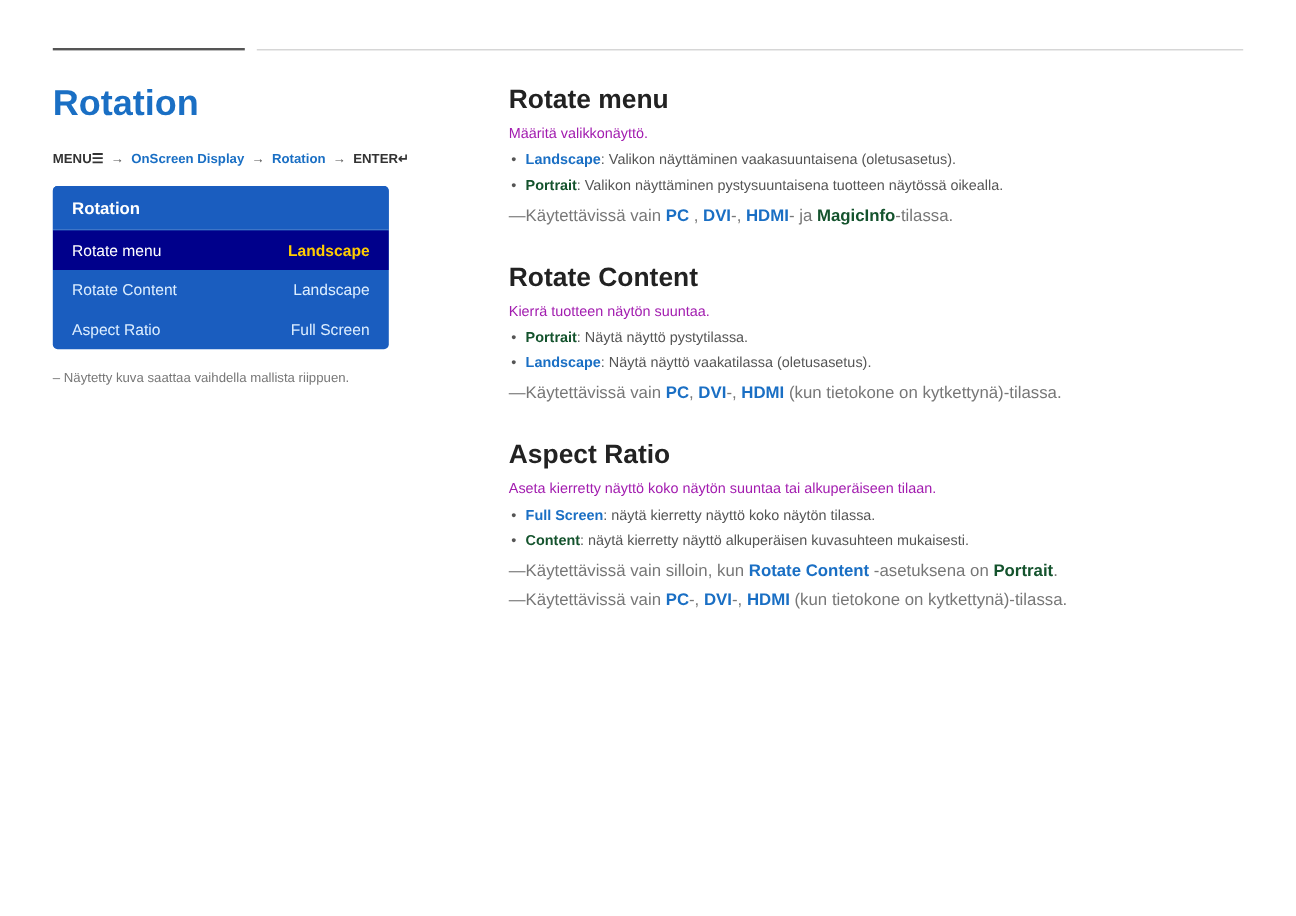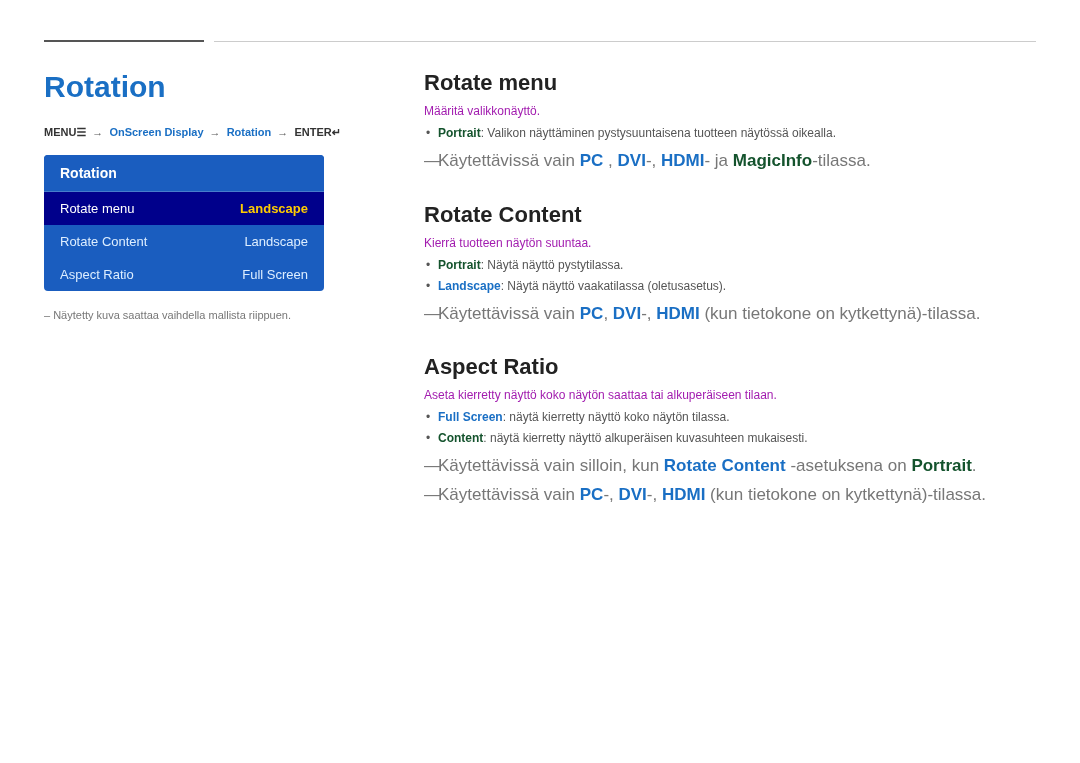--- a/index.html
+++ b/index.html
@@ -155,21 +155,21 @@
       line-height: 1.5;
     }
     .bullet-list li::before {
       content: '•';
       position: absolute;
       left: 2px;
       color: #555;
     }
 
     .note-line {
-      font-size: 17px;
+      font-size: 14px;
       color: #777;
       padding-left: 14px;
       position: relative;
       margin-bottom: 3px;
       line-height: 1.5;
     }
     .note-line::before {
       content: '—';
       position: absolute;
       left: 0;
@@ -223,20 +223,23 @@
       <p class="footnote">– Näytetty kuva saattaa vaihdella mallista riippuen.</p>
     </div>
 
     <div class="right-column">
 
       <div class="section">
         <h2 class="section-title">Rotate menu</h2>
         <p class="section-desc">Määritä valikkonäyttö.</p>
         <ul class="bullet-list">
           <li>
+            <span class="text-blue">Landscape</span><span>: Valikon näyttäminen vaakasuuntaisena (oletusasetus).</span>
+          </li>
+          <li>
             <span class="text-orange">Portrait</span><span>: Valikon näyttäminen pystysuuntaisena tuotteen näytössä oikealla.</span>
           </li>
         </ul>
         <p class="note-line">
           Käytettävissä vain <span class="text-blue">PC</span> , <span class="text-blue">DVI</span>-, <span class="text-blue">HDMI</span>- ja <span class="text-orange">MagicInfo</span>-tilassa.
         </p>
       </div>
 
       <div class="section">
         <h2 class="section-title">Rotate Content</h2>
@@ -249,21 +252,21 @@
             <span class="text-blue">Landscape</span><span>: Näytä näyttö vaakatilassa (oletusasetus).</span>
           </li>
         </ul>
         <p class="note-line">
           Käytettävissä vain <span class="text-blue">PC</span>, <span class="text-blue">DVI</span>-, <span class="text-blue">HDMI</span> (kun tietokone on kytkettynä)-tilassa.
         </p>
       </div>
 
       <div class="section">
         <h2 class="section-title">Aspect Ratio</h2>
-        <p class="section-desc">Aseta kierretty näyttö koko näytön saattaa tai alkuperäiseen tilaan.</p>
+        <p class="section-desc">Aseta kierretty näyttö koko näytön suuntaa tai alkuperäiseen tilaan.</p>
         <ul class="bullet-list">
           <li>
             <span class="text-blue">Full Screen</span><span>: näytä kierretty näyttö koko näytön tilassa.</span>
           </li>
           <li>
             <span class="text-orange">Content</span><span>: näytä kierretty näyttö alkuperäisen kuvasuhteen mukaisesti.</span>
           </li>
         </ul>
         <p class="note-line">
           Käytettävissä vain silloin, kun <span class="text-blue">Rotate Content</span> -asetuksena on <span class="text-orange">Portrait</span>.

